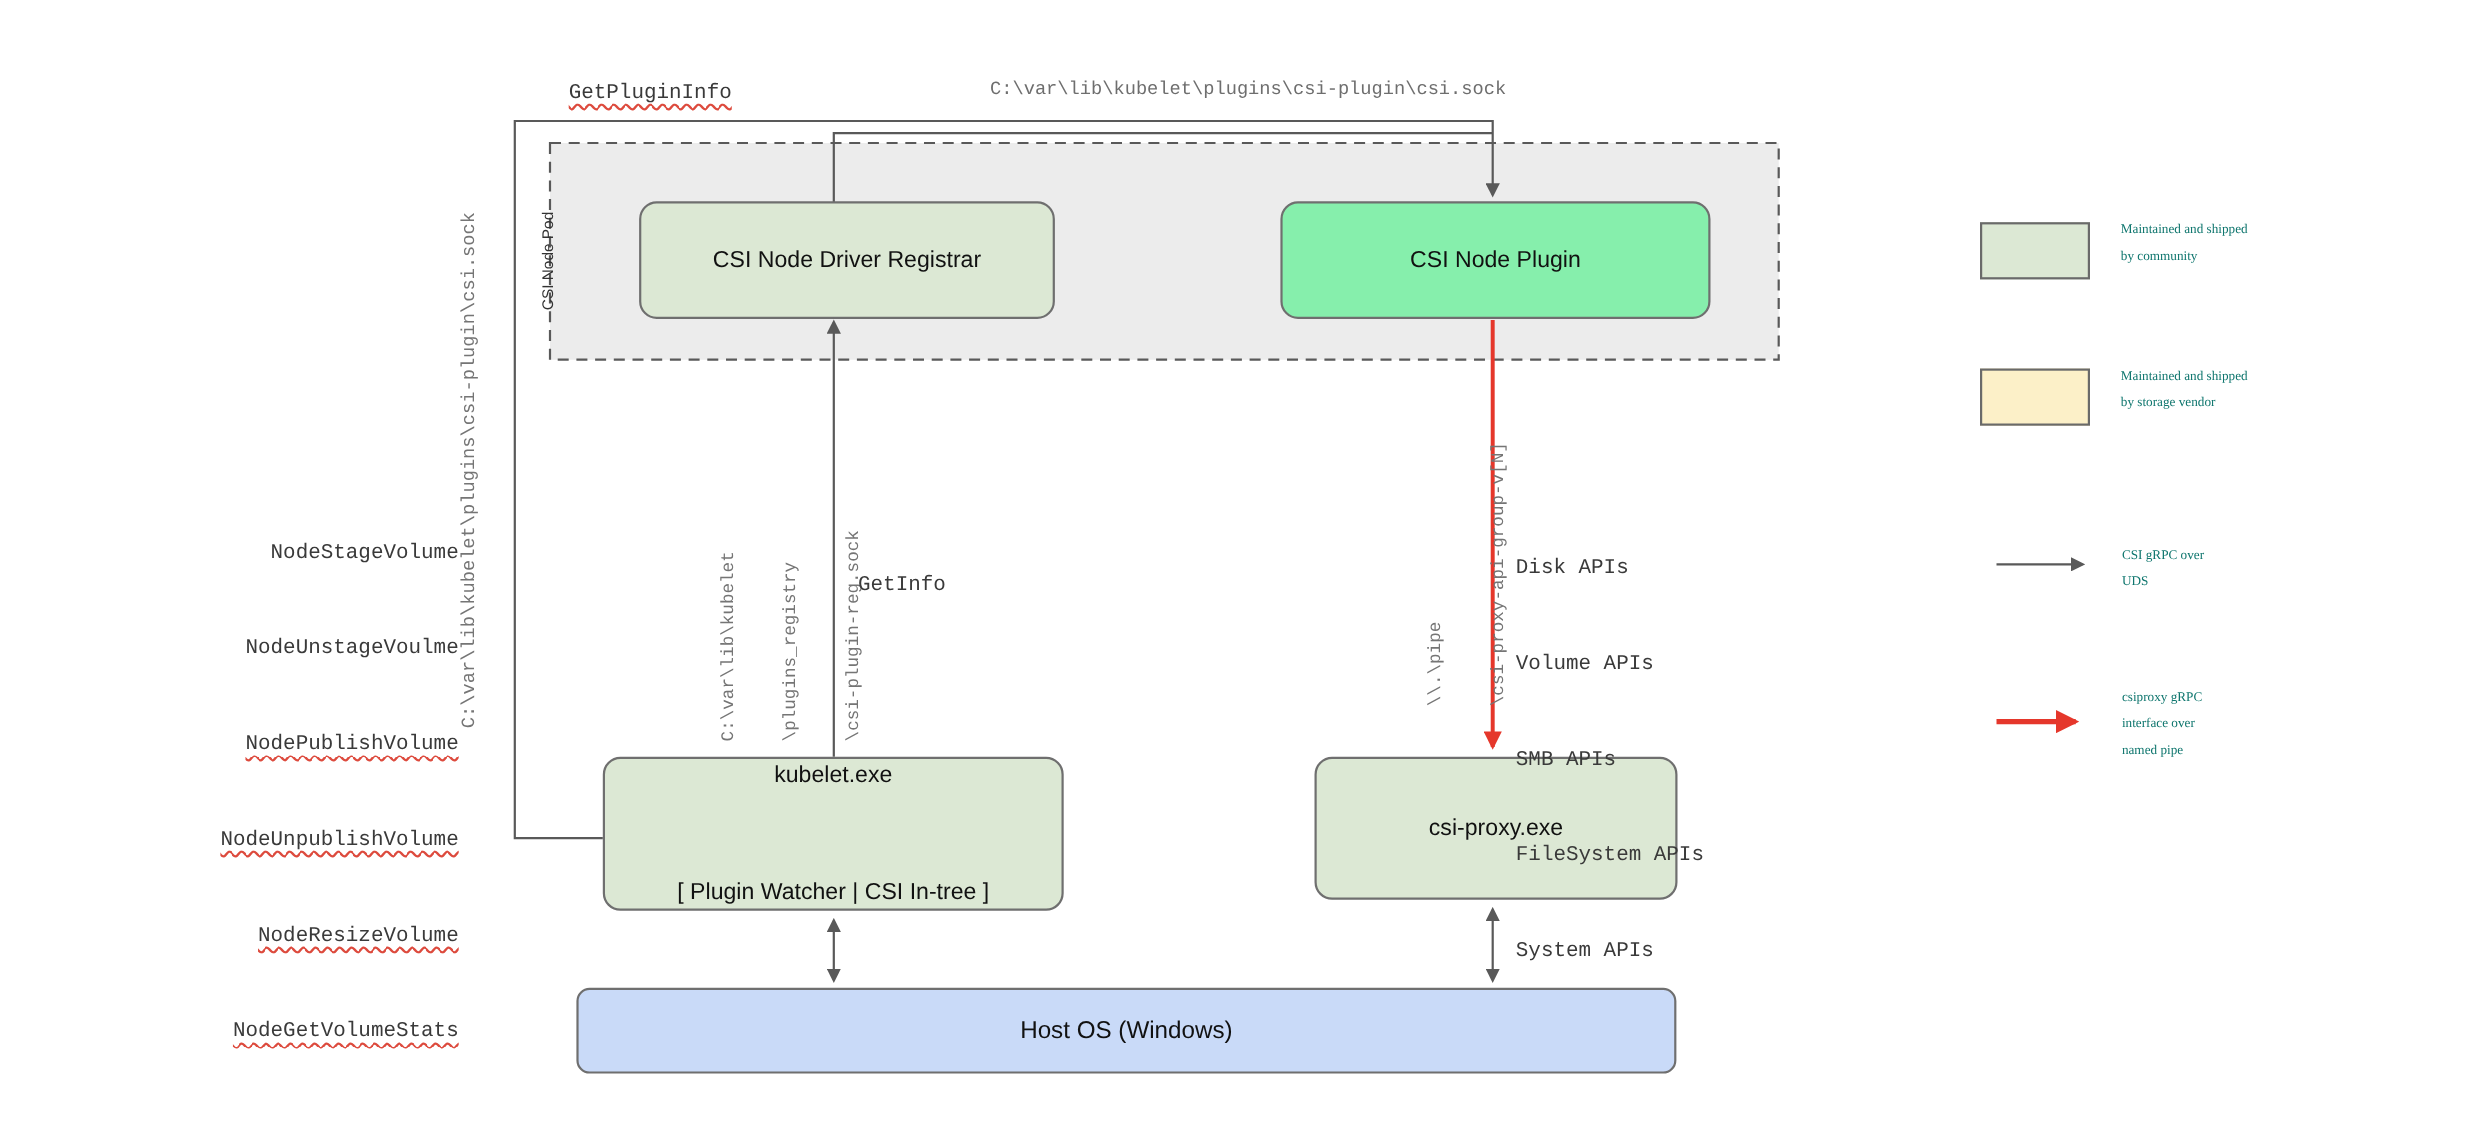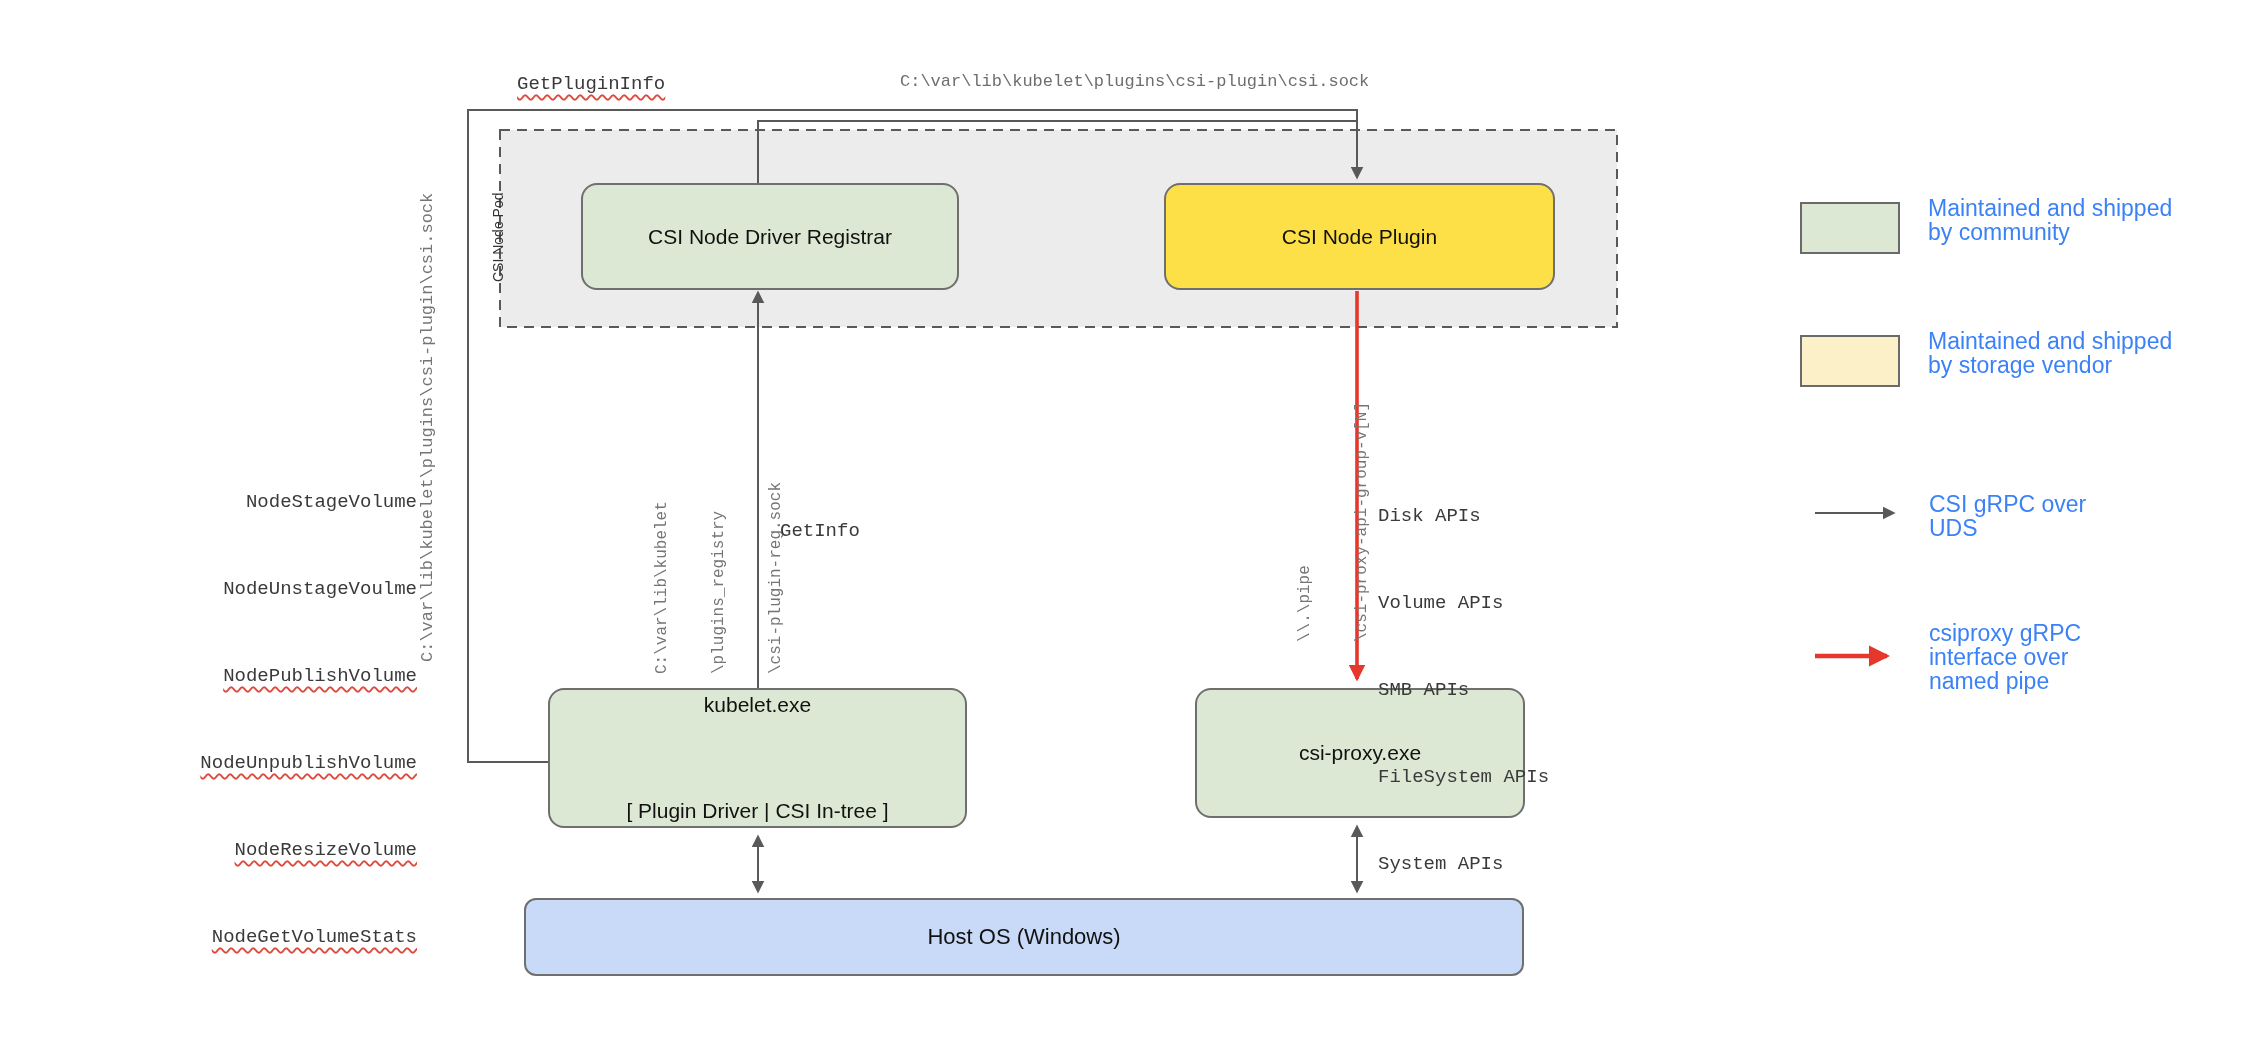--- a/index.html
+++ b/index.html
@@ -10,21 +10,21 @@
   #wires { position:absolute; left:0; top:0; pointer-events:none; }
 
   
   .node {
     position:absolute; box-sizing:border-box;
     border:2px solid #6f6f6f; border-radius:16px;
     display:flex; flex-direction:column; align-items:center; justify-content:center;
     font-size:21px; color:#111111; text-align:center; line-height:30px;
   }
   .green  { background:#dce8d4; }
-  .yellow { background:#fde047; }
+  .yellow { background:#86efac; }
   .blue   { background:#c9daf8; border-radius:12px; font-size:22px; }
 
   
   .mono {
     position:absolute; font-family:"Liberation Mono","DejaVu Sans Mono",monospace;
     color:#3a3a3a; font-size:19px; line-height:29px; white-space:pre;
   }
   .mono-sm { font-size:17px; color:#6e6e6e; line-height:20px; }
   .sq {
     text-decoration-line:underline; text-decoration-style:wavy;
@@ -46,22 +46,22 @@
   .list { position:absolute; }
   .list div { white-space:pre; }
   .right { text-align:right; }
 
   
   .swatch {
     position:absolute; width:100px; height:52px; box-sizing:border-box;
     border:2px solid #6a6a6a;
   }
   .legend-text {
-    position:absolute; font-size:23px; line-height:24px; color:#3b82f6;
-    font-family:Liberation Sans, sans-serif;
+    position:absolute; font-size:12px; line-height:24px; color:#0f766e;
+    font-family:Liberation Serif, serif;
   }
 </style>
 </head>
 <body>
 
 <div id="canvas">
 
   <svg id="wires" width="2252" height="1044" viewBox="0 0 2252 1044">
     <defs>
       <marker id="mGray" viewBox="0 0 10 10" refX="8" refY="5" markerWidth="6.5" markerHeight="6.5" orient="auto-start-reverse">
@@ -111,21 +111,21 @@
   <div class="node green" style="left:570px; top:183px; width:378px; height:107px;margin-left:11px;">
     <span>CSI Node Driver Registrar</span>
   </div>
 
   <div class="node yellow" style="left:1164px; top:183px; width:391px; height:107px;">
     <span>CSI Node Plugin</span>
   </div>
 
   <div class="node green" style="left:548px; top:688px; width:419px; height:140px;justify-content:space-between;">
     <span>kubelet.exe</span>
-    <span>[ Plugin Driver | CSI In-tree ]</span>
+    <span>[ Plugin Watcher | CSI In-tree ]</span>
   </div>
 
   <div class="node green" style="left:1195px; top:688px; width:330px; height:130px;">
     <span>csi-proxy.exe</span>
   </div>
 
   <div class="node blue" style="left:524px; top:898px; width:1000px; height:78px;">
     <span>Host OS (Windows)</span>
   </div>
 

